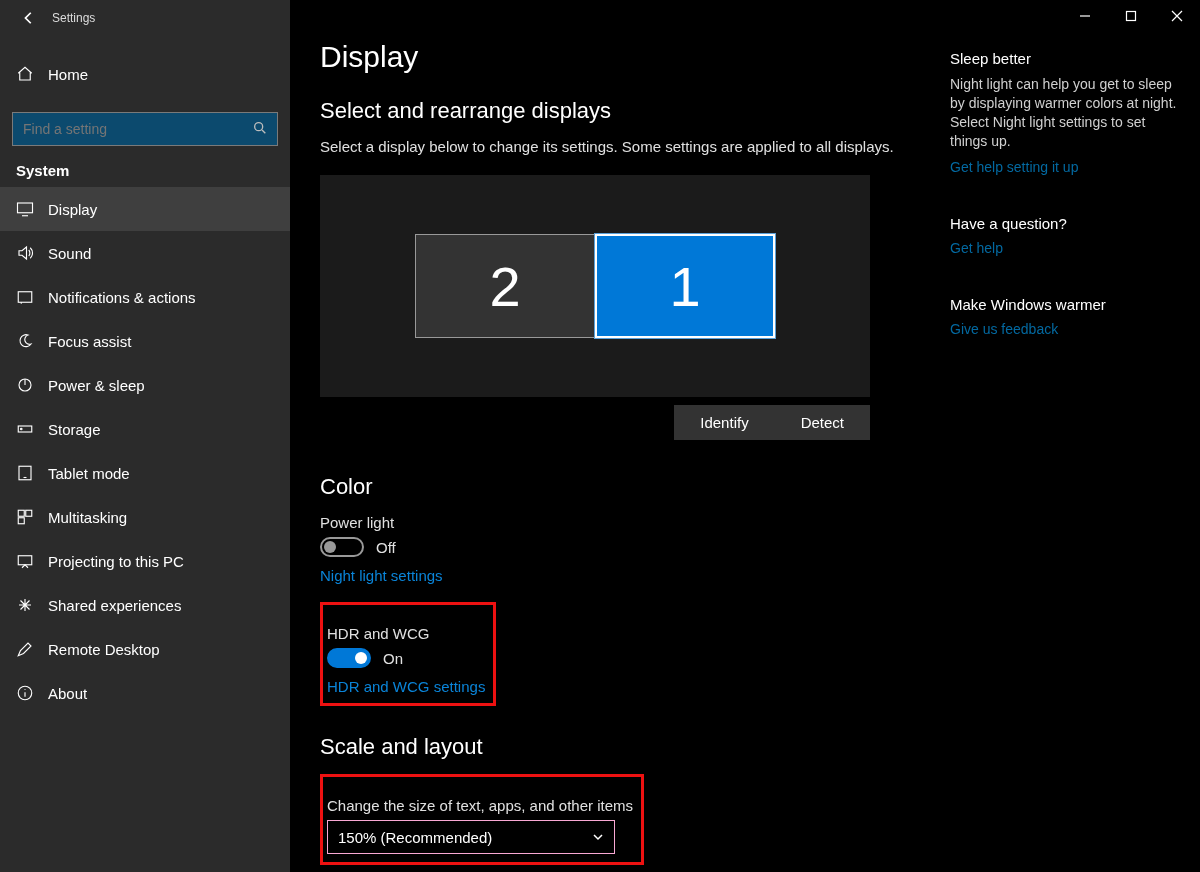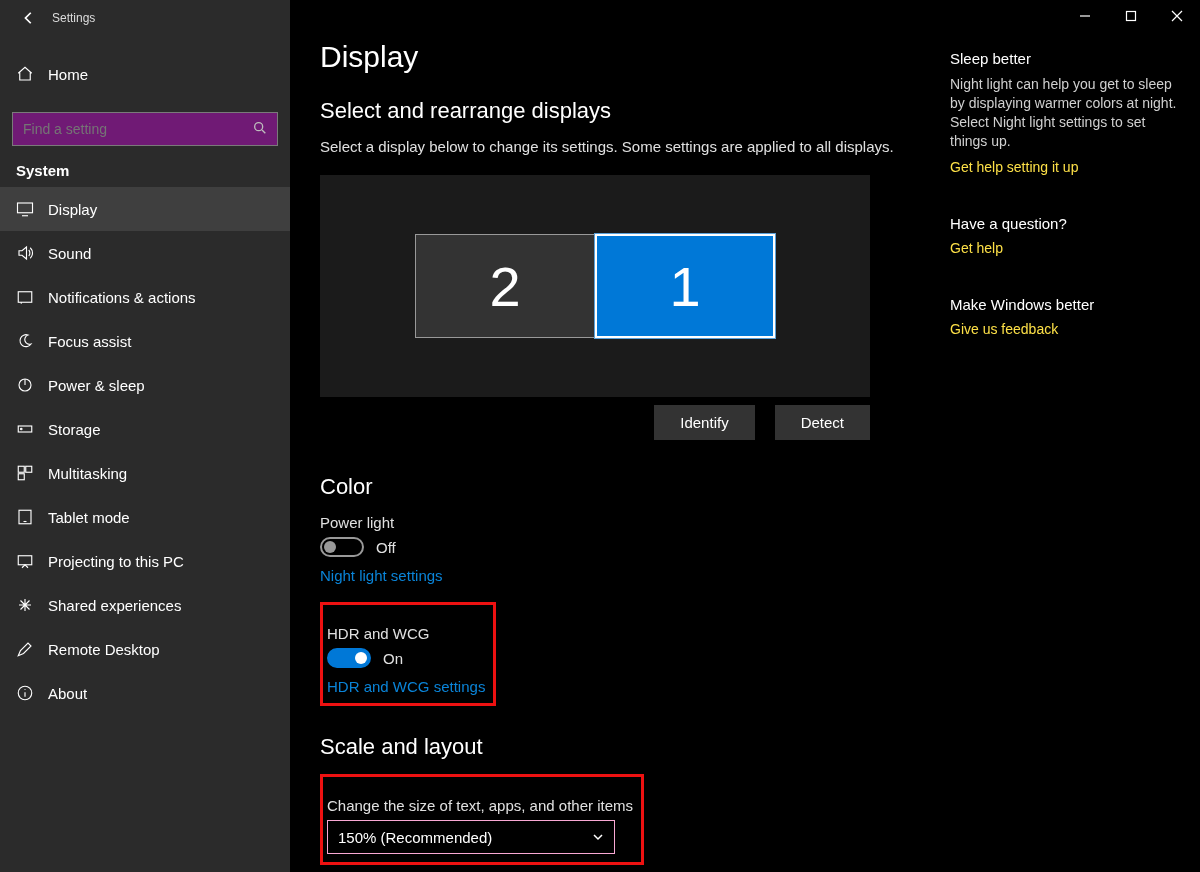--- a/index.html
+++ b/index.html
@@ -8,50 +8,50 @@
 
   
   .sidebar { width: 290px; background: #2b2b2b; display: flex; flex-direction: column; }
   .titlebar { display: flex; align-items: center; height: 36px; padding-left: 14px; color: #ddd; font-size: 12px; text-align: right; }
   .titlebar .back { width: 30px; display:flex; align-items:center; justify-content:center; cursor:pointer; }
   .titlebar .back svg { width:14px; height:14px; fill:none; stroke:#fff; stroke-width:2; }
   .titlebar .title { margin-left: 8px; }
   .home-row { display:flex; align-items:center; height:44px; padding-left:16px; font-size:15px; cursor:pointer; }
   .home-row .icon-slot { width:32px; display:flex; align-items:center; }
   .search-wrap { padding: 0 12px 0 12px; margin-top: 16px; }
-  .search { width: 100%; height: 34px; background: #701a75; border: 1px solid #7a7a7a; color: #bdbdbd; padding: 0 30px 0 10px; font-size: 14px; position: relative; }
+  .search { width: 100%; height: 34px; background: #0c4a6e; border: 1px solid #7a7a7a; color: #bdbdbd; padding: 0 30px 0 10px; font-size: 14px; position: relative; }
   .search-box { position: relative; }
   .search-icon { position:absolute; right:10px; top:8px; fill:none; stroke:#bdbdbd; stroke-width:2; width:16px; height:16px; }
   .category { padding: 16px 16px 8px 16px; font-weight:600; font-size:15px; }
   .nav { list-style:none; }
   .nav-item { display:flex; align-items:center; height:44px; padding-left:16px; font-size:15px; cursor:pointer; }
   .nav-item .icon-slot { width:32px; display:flex; align-items:center; }
   .nav-item.active { background: #3f3f3f; }
   .nav-icon { width:18px; height:18px; fill:none; stroke:#fff; stroke-width:1.5; }
 
   
   .content { flex:1; background: #000; display:flex; position:relative; overflow:hidden; }
   .main { flex:1; padding: 40px 0 0 30px; overflow-y:auto; }
   .rightpane { width: 250px; padding: 50px 20px 0 0; font-size:14px; color:#d0d0d0; }
   .rightpane h3 { font-size:15px; font-weight:400; color:#fff; margin-bottom:8px; }
   .rightpane p { line-height:1.35; margin-bottom:8px; }
-  .rightpane .link { color:#fde047; cursor:pointer; }
+  .rightpane .link { color:#0369a1; cursor:pointer; }
   .rightpane .block { margin-bottom: 40px; }
 
   h1 { font-weight:300; font-size:30px; margin-bottom: 24px; }
   h2 { font-weight:400; font-size:22px; margin: 0 0 14px 0; }
   .desc { font-size:15px; color:#e0e0e0; margin-bottom:20px; }
 
   
   .arrange { width: 550px; height: 222px; background:#1b1b1b; display:flex; align-items:center; justify-content:center; }
   .mon { height:104px; border:1px solid #999; display:flex; align-items:center; justify-content:center; font-size:56px; font-weight:300; cursor:pointer; }
   .mon2 { width:180px; background:#333; color:#fff; }
   .mon1 { width:180px; background:#0078d7; color:#fff; border: 2px solid #fff; outline: 1px solid #5aa0d8; }
 
-  .btn-row { width:550px; display:flex; justify-content:flex-end; gap:20px; margin-top: 8px; margin-bottom: 34px; }
+  .btn-row { width:550px; display:flex; justify-content:flex-end; gap:0; margin-top: 8px; margin-bottom: 34px; }
   .btn { background:#333; color:#fff; border:none; padding: 9px 26px; font-size:15px; cursor:pointer; }
 
   
   .section { margin-bottom: 28px; }
   .field-label { font-size:15px; color:#e0e0e0; margin-bottom: 6px; }
   .toggle-row { display:flex; align-items:center; gap:12px; margin-bottom:10px; }
   .toggle { width:44px; height:20px; border-radius:10px; position:relative; cursor:pointer; }
   .toggle.off { border:2px solid #999; background:#000; }
   .toggle.off .knob { position:absolute; left:2px; top:2px; width:12px; height:12px; border-radius:50%; background:#999; }
   .toggle.on { background:#0078d7; border:2px solid #0078d7; }
@@ -157,35 +157,35 @@
             <svg class="nav-icon" viewBox="0 0 24 24">
               <rect x="3" y="8" width="18" height="8"></rect>
               <circle cx="7" cy="12" r="1"></circle>
             </svg>
           </span>
         <span>Storage</span>
       </li>
       <li class="nav-item">
         <span class="icon-slot">
             <svg class="nav-icon" viewBox="0 0 24 24">
+              <rect x="4" y="3" width="16" height="18"></rect>
+              <path d="M10 18h4"></path>
+            </svg>
+          </span>
+        <span>Tablet mode</span>
+      </li>
+      <li class="nav-item">
+        <span class="icon-slot">
+            <svg class="nav-icon" viewBox="0 0 24 24">
               <rect x="3" y="3" width="8" height="8"></rect>
               <rect x="13" y="3" width="8" height="8"></rect>
               <rect x="3" y="13" width="8" height="8"></rect>
             </svg>
           </span>
         <span>Multitasking</span>
-      </li>
-      <li class="nav-item">
-        <span class="icon-slot">
-            <svg class="nav-icon" viewBox="0 0 24 24">
-              <rect x="4" y="3" width="16" height="18"></rect>
-              <path d="M10 18h4"></path>
-            </svg>
-          </span>
-        <span>Tablet mode</span>
       </li>
       <li class="nav-item">
         <span class="icon-slot">
             <svg class="nav-icon" viewBox="0 0 24 24">
               <rect x="3" y="5" width="18" height="12"></rect>
               <path d="M8 21l4-4 4 4"></path>
             </svg>
           </span>
         <span>Projecting to this PC</span>
       </li>
@@ -296,18 +296,18 @@
       <div class="block">
         <h3>Sleep better</h3>
         <p>Night light can help you get to sleep by displaying warmer colors at night. Select Night light settings to set things up.</p>
         <span class="link">Get help setting it up</span>
       </div>
       <div class="block">
         <h3>Have a question?</h3>
         <span class="link">Get help</span>
       </div>
       <div class="block">
-        <h3>Make Windows better</h3>
+        <h3>Make Windows warmer</h3>
         <span class="link">Give us feedback</span>
       </div>
     </div>
   </div>
 </div>
 
 </body></html>

